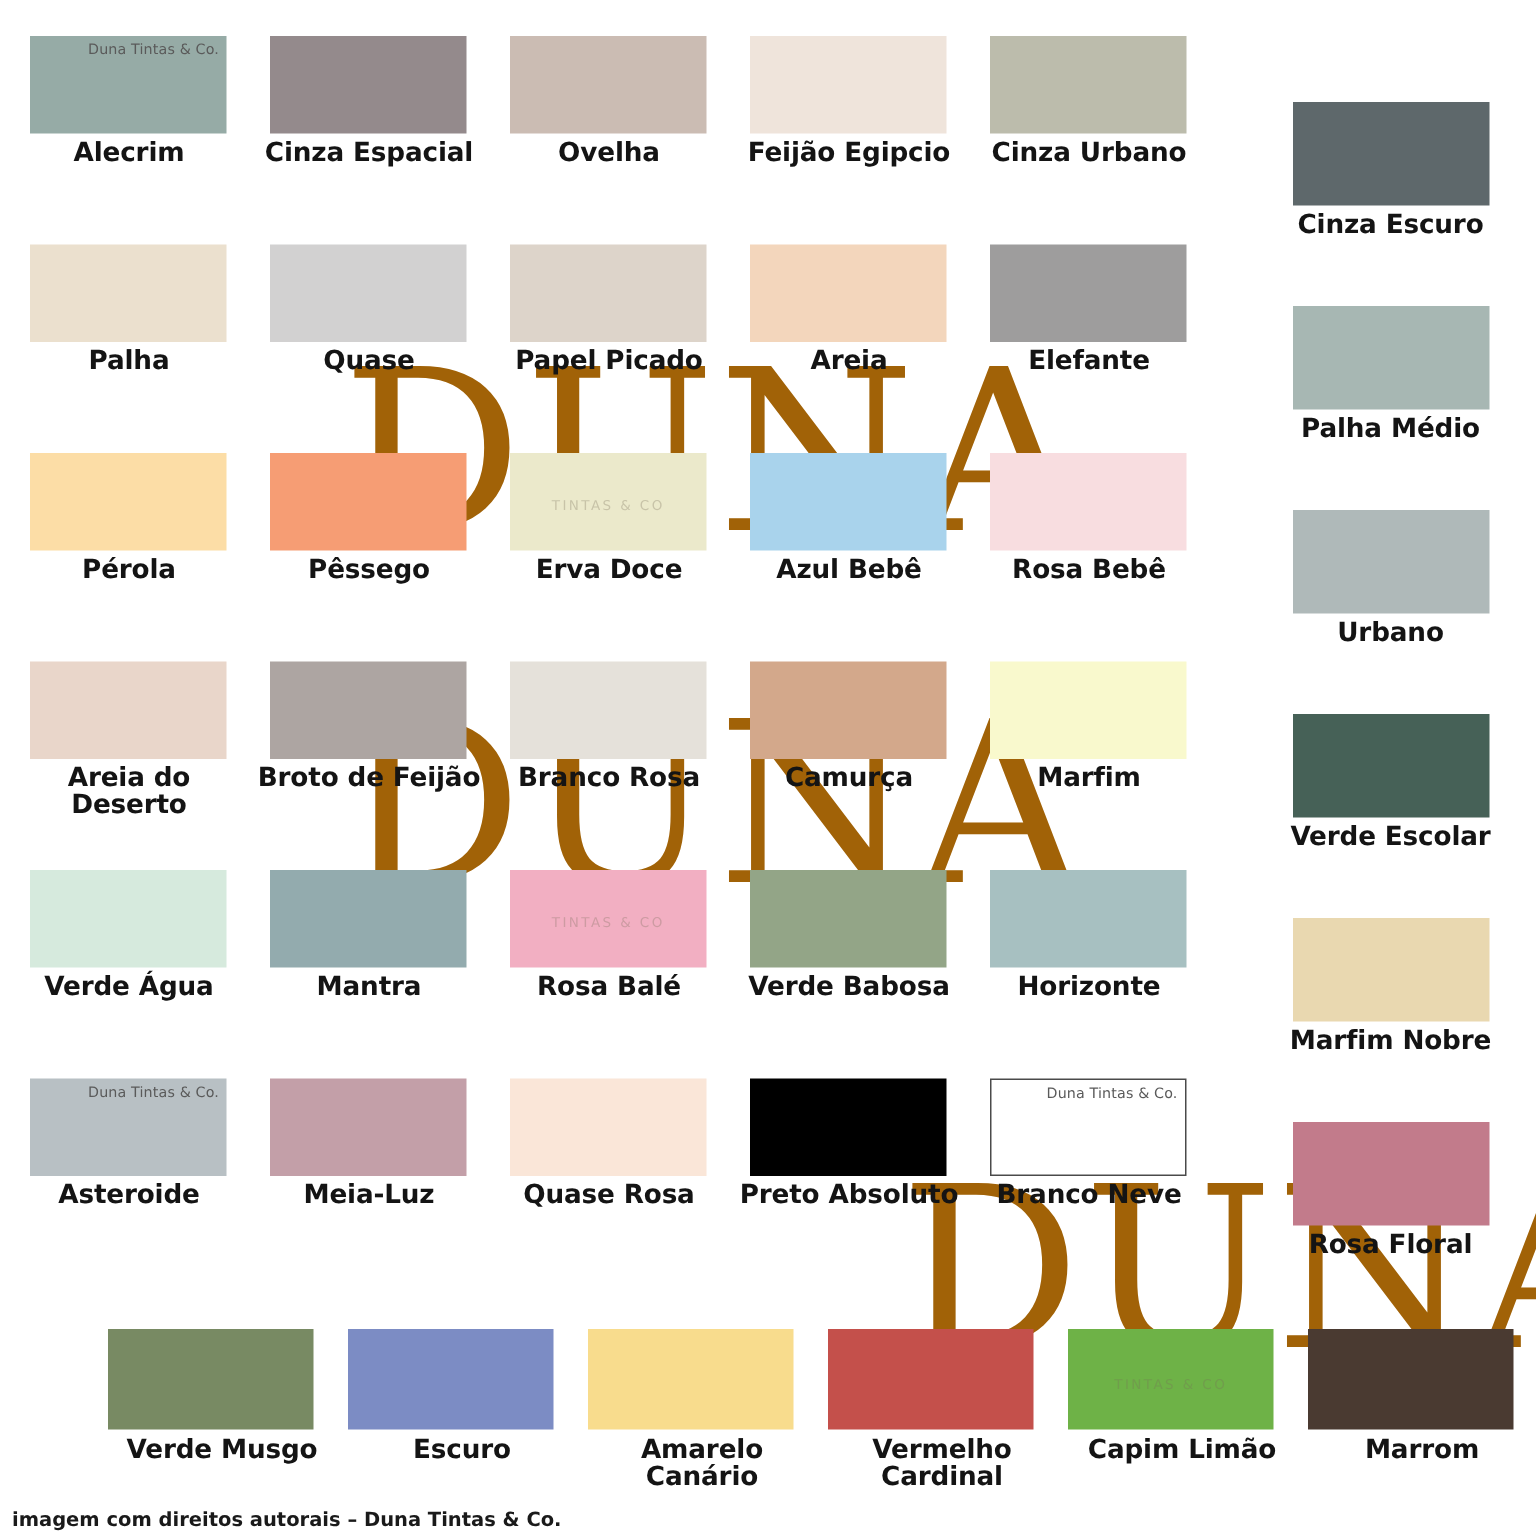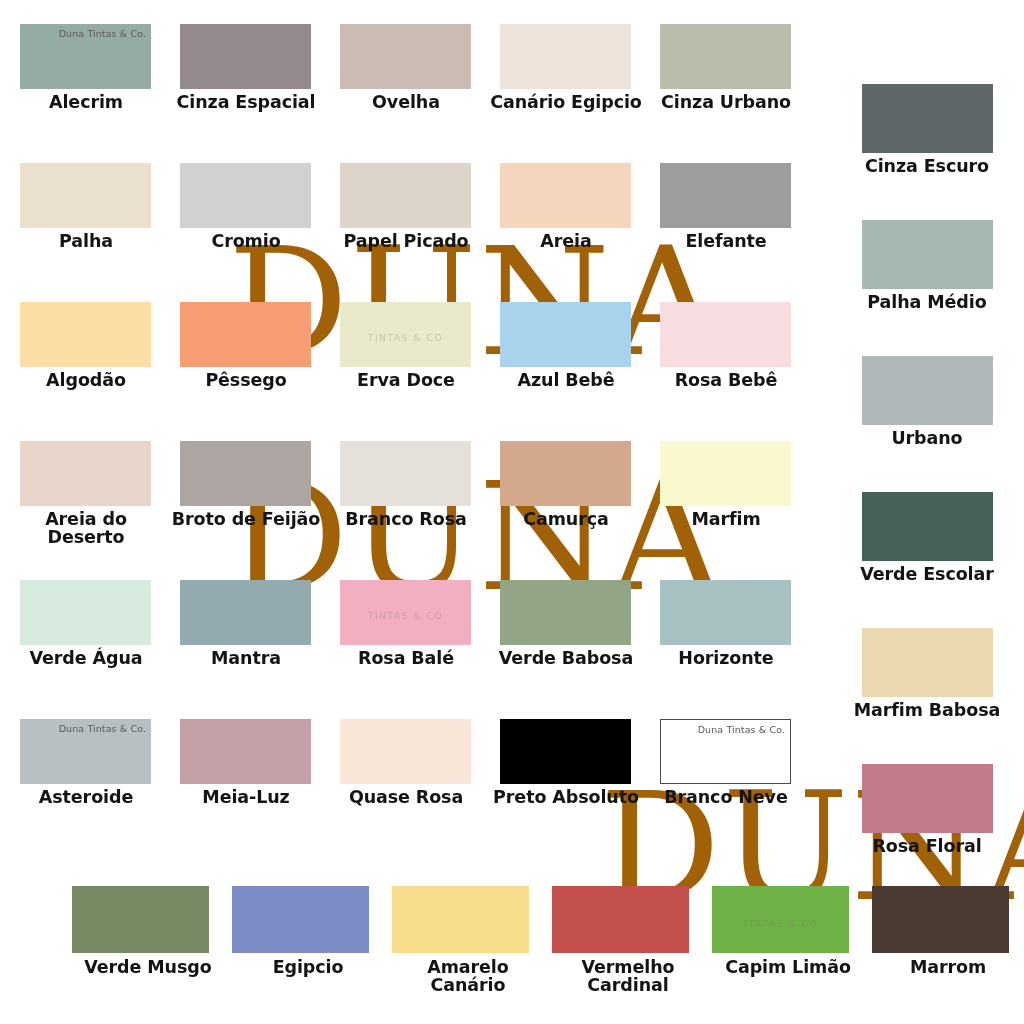--- a/index.html
+++ b/index.html
@@ -75,21 +75,21 @@
     font-weight:700;
     color:#141414;
     line-height:1.03;
     letter-spacing:-0.1px;
   }
   .label.shift{margin-left:-10px;}
 
   
   .side{
     position:absolute;
-    left:862px;top:84px;
+    left:862px;top:68px;
     width:150px;
     z-index:10;
   }
   .side .cell{height:136px;}
   .side .sw{width:131px;height:69px;}
   .side .label{width:150px;margin-left:-10px;}
 
   
   .bottom{
     position:absolute;
@@ -132,49 +132,49 @@
       <div class="cell">
         <div class="sw" style="background: rgb(148, 138, 140);"></div>
         <div class="label shift">Cinza Espacial</div>
       </div>
       <div class="cell">
         <div class="sw" style="background: rgb(203, 188, 179);"></div>
         <div class="label shift">Ovelha</div>
       </div>
       <div class="cell">
         <div class="sw" style="background: rgb(239, 228, 219);"></div>
-        <div class="label shift">Canário Egipcio</div>
+        <div class="label shift">Feijão Egipcio</div>
       </div>
       <div class="cell">
         <div class="sw" style="background: rgb(188, 188, 172);"></div>
         <div class="label shift">Cinza Urbano</div>
       </div>
       <div class="cell">
         <div class="sw" style="background: rgb(235, 224, 206);"></div>
         <div class="label shift">Palha</div>
       </div>
       <div class="cell">
         <div class="sw" style="background: rgb(210, 209, 209);"></div>
-        <div class="label shift">Cromio</div>
+        <div class="label shift">Quase</div>
       </div>
       <div class="cell">
         <div class="sw" style="background: rgb(221, 212, 202);"></div>
         <div class="label shift">Papel Picado</div>
       </div>
       <div class="cell">
         <div class="sw" style="background: rgb(243, 214, 188);"></div>
         <div class="label shift">Areia</div>
       </div>
       <div class="cell">
         <div class="sw" style="background: rgb(158, 157, 157);"></div>
         <div class="label shift">Elefante</div>
       </div>
       <div class="cell">
         <div class="sw" style="background: rgb(252, 221, 166);"></div>
-        <div class="label shift">Algodão</div>
+        <div class="label shift">Pérola</div>
       </div>
       <div class="cell">
         <div class="sw" style="background: rgb(246, 157, 116);"></div>
         <div class="label shift">Pêssego</div>
       </div>
       <div class="cell">
         <div class="sw" style="background: rgb(235, 233, 203);">
           <div class="inner-wm">TINTAS &amp; CO</div>
         </div>
         <div class="label shift">Erva Doce</div>
@@ -267,36 +267,36 @@
       <div class="cell">
         <div class="sw" style="background: rgb(175, 185, 185);"></div>
         <div class="label">Urbano</div>
       </div>
       <div class="cell">
         <div class="sw" style="background: rgb(70, 97, 87);"></div>
         <div class="label">Verde Escolar</div>
       </div>
       <div class="cell">
         <div class="sw" style="background: rgb(233, 216, 176);"></div>
-        <div class="label">Marfim Babosa</div>
+        <div class="label">Marfim Nobre</div>
       </div>
       <div class="cell">
         <div class="sw" style="background: rgb(194, 123, 139);"></div>
         <div class="label">Rosa Floral</div>
       </div>
     </div>
 
   <div class="bottom" id="bottom-row">
       <div class="cell">
         <div class="sw" style="background: rgb(120, 138, 99);"></div>
         <div class="label">Verde Musgo</div>
       </div>
       <div class="cell">
         <div class="sw" style="background: rgb(124, 140, 196);"></div>
-        <div class="label">Egipcio</div>
+        <div class="label">Escuro</div>
       </div>
       <div class="cell">
         <div class="sw" style="background: rgb(248, 220, 141);"></div>
         <div class="label">Amarelo Canário</div>
       </div>
       <div class="cell">
         <div class="sw" style="background: rgb(196, 80, 75);"></div>
         <div class="label">Vermelho Cardinal</div>
       </div>
       <div class="cell">
@@ -304,13 +304,14 @@
           <div class="inner-wm">TINTAS &amp; CO</div>
         </div>
         <div class="label">Capim Limão</div>
       </div>
       <div class="cell">
         <div class="sw" style="background: rgb(74, 58, 49);"></div>
         <div class="label">Marrom</div>
       </div>
     </div>
 
+  <div class="footnote">imagem com direitos autorais – Duna Tintas &amp; Co.</div>
 </div>
 
 </body></html>

